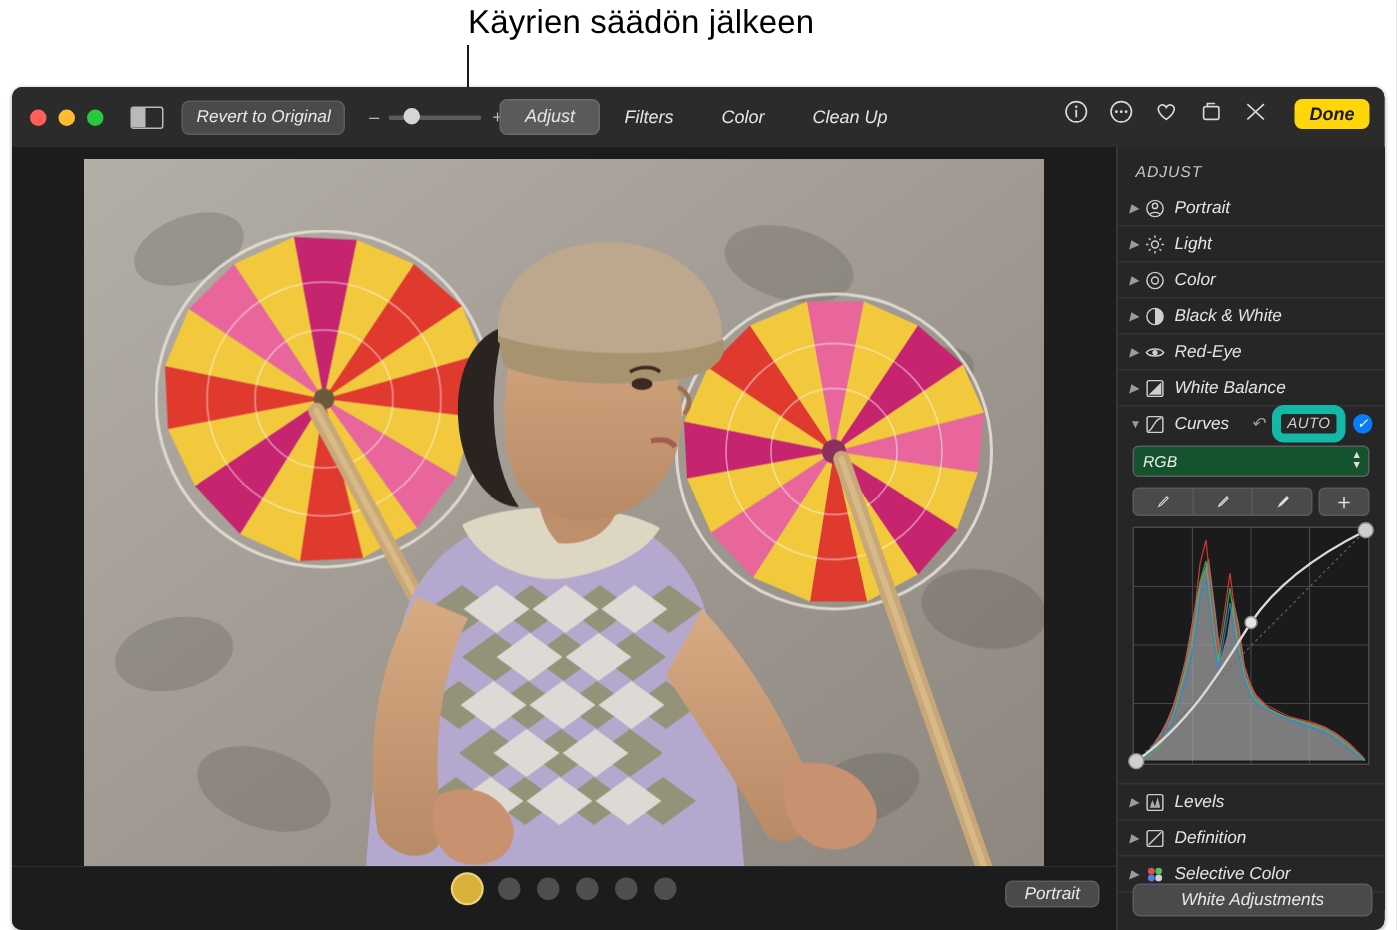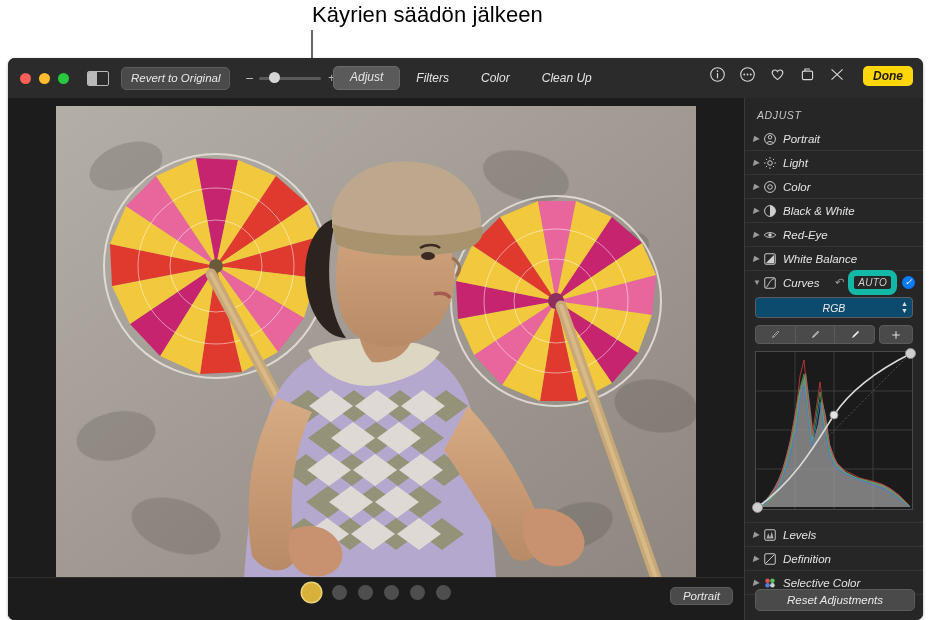--- a/index.html
+++ b/index.html
@@ -286,30 +286,29 @@
     color: #fff;
     font-size: 9px;
     line-height: 13px;
     text-align: center;
   }
 
   
   #curves-panel { padding: 3px 10px 8px 10px; }
   #channel-select {
     height: 19px;
-    background: #0c4a6e;
+    background: #14532d;
     border: 1px solid #5d5d5d;
     border-radius: 4px;
     color: #ececec;
     font-size: 10.5px;
     display: flex;
     align-items: center;
-    padding: 0 16px;
+    padding: 0 6px;
     position: relative;
-    justify-content: center;
   }
   #channel-select .chev {
     position: absolute;
     right: 4px;
     top: 2px;
     font-size: 7px;
     line-height: 7px;
     color: #e0e0e0;
     text-align: center;
   }
@@ -793,15 +792,15 @@
       <span class="disclosure">▶</span>
       <svg class="adj-icon" viewBox="0 0 16 16">
         <circle cx="5.2" cy="5.4" r="2.6" fill="#e05050"></circle>
         <circle cx="10.8" cy="5.4" r="2.6" fill="#50c060"></circle>
         <circle cx="5.2" cy="10.6" r="2.6" fill="#5080e0"></circle>
         <circle cx="10.8" cy="10.6" r="2.6" fill="#d0d0d0"></circle>
       </svg>
       <span class="adj-label">Selective Color</span>
     </div>
 
-    <div id="reset-adjustments">Reset Adjustments</div>
+    <div id="reset-adjustments">White Adjustments</div>
   </div>
 </div>
 
 </body></html>

